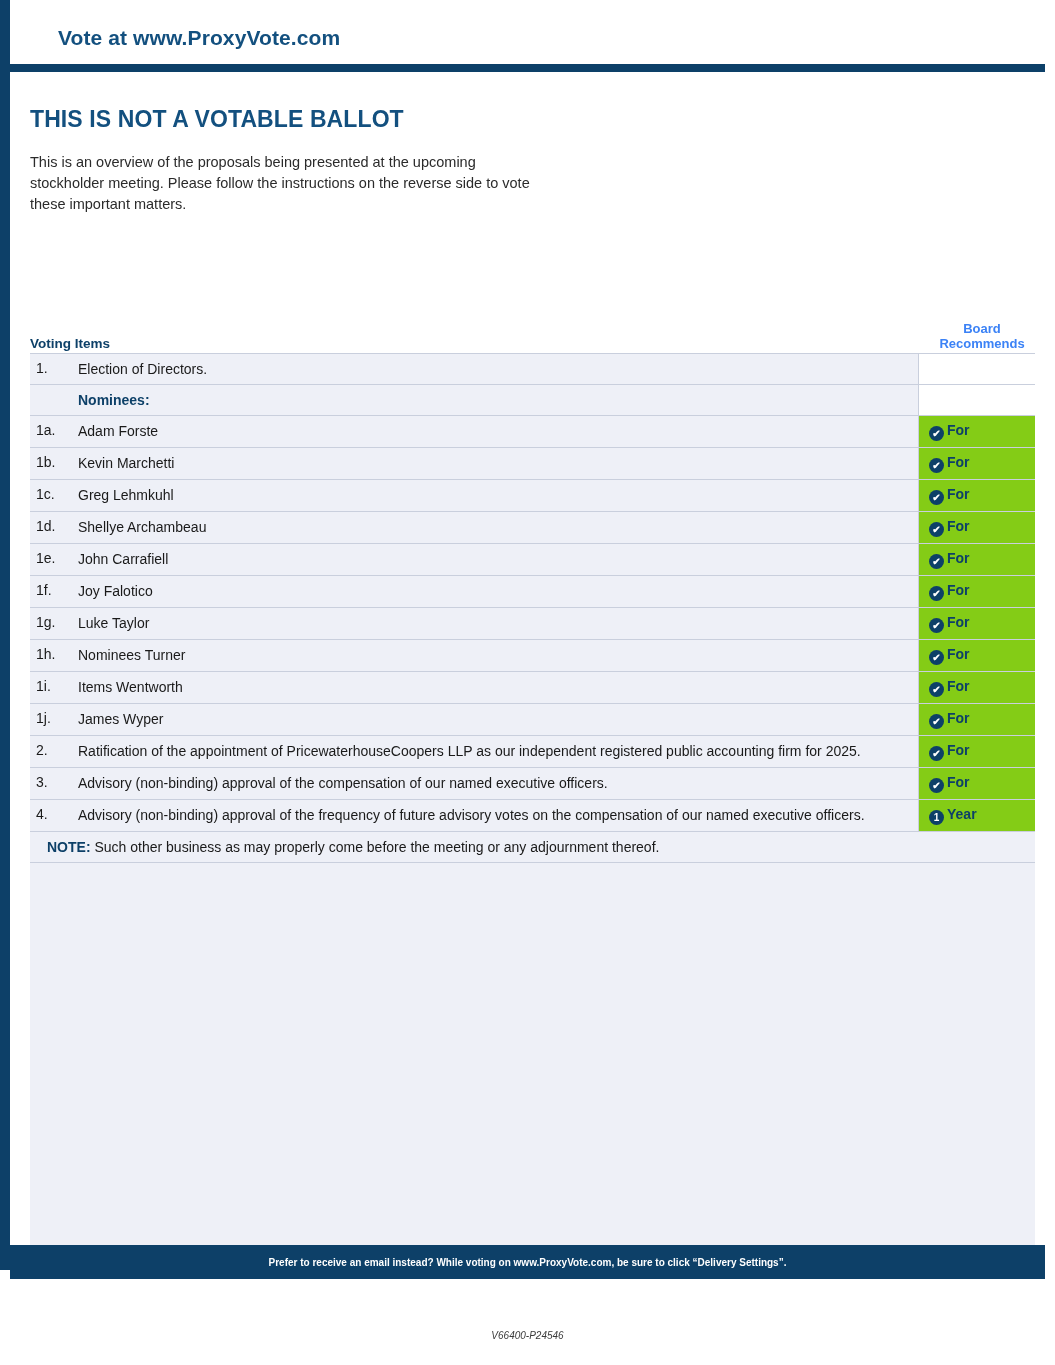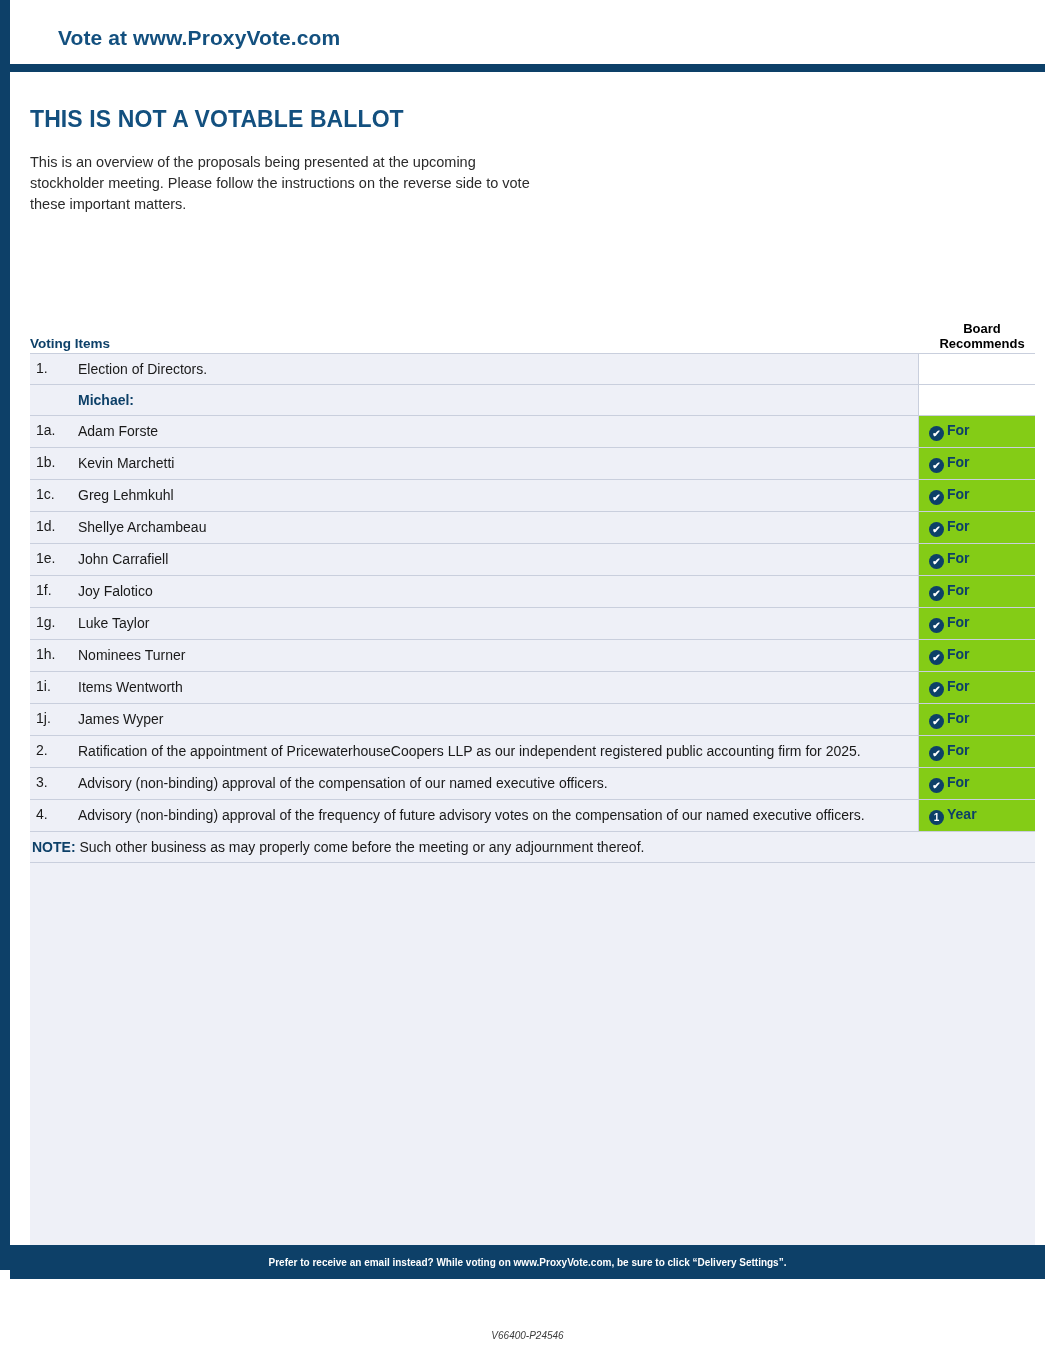--- a/index.html
+++ b/index.html
@@ -97,21 +97,21 @@
     color: #0d4068;
   }
   .hdr-board {
     position: absolute;
     right: 0;
     bottom: 2px;
     width: 106px;
     text-align: center;
     font-size: 13px;
     font-weight: bold;
-    color: #000000;
+    color: #3b82f6;
     line-height: 15px;
   }
   table.items {
     width: 1005px;
     border-collapse: collapse;
     table-layout: fixed;
   }
   table.items td {
     vertical-align: top;
     padding: 0;
@@ -177,21 +177,21 @@
     line-height: 15px;
     text-align: center;
     vertical-align: -2px;
     margin-right: 3px;
     font-weight: bold;
   }
   .note-row {
     border-top: 1px solid #c9cfdd;
     border-bottom: 1px solid #c9cfdd;
     background: #eef0f7;
-    padding: 7px 2px;
+    padding: 7px 17px;
     font-size: 14px;
     color: #1a1a1a;
   }
   .note-label {
     font-weight: bold;
     color: #0d4068;
   }
   .filler {
     background: #eef0f7;
     height: 396px;
@@ -250,21 +250,21 @@
 
       <table class="items">
         <tbody id="items-body">
             <tr class="row first">
               <td class="cell-num">1.</td>
               <td class="cell-text">Election of Directors.</td>
               <td class="cell-rec blank"></td>
             </tr>
             <tr class="row">
               <td class="cell-num"></td>
-              <td class="cell-text nominees-label">Michael:</td>
+              <td class="cell-text nominees-label">Nominees:</td>
               <td class="cell-rec blank"></td>
             </tr>
             <tr class="row">
               <td class="cell-num">1a.</td>
               <td class="cell-text">Adam Forste</td>
               <td class="cell-rec"><span class="check-badge">✔</span><span>For</span></td>
             </tr>
             <tr class="row">
               <td class="cell-num">1b.</td>
               <td class="cell-text">Kevin Marchetti</td>

